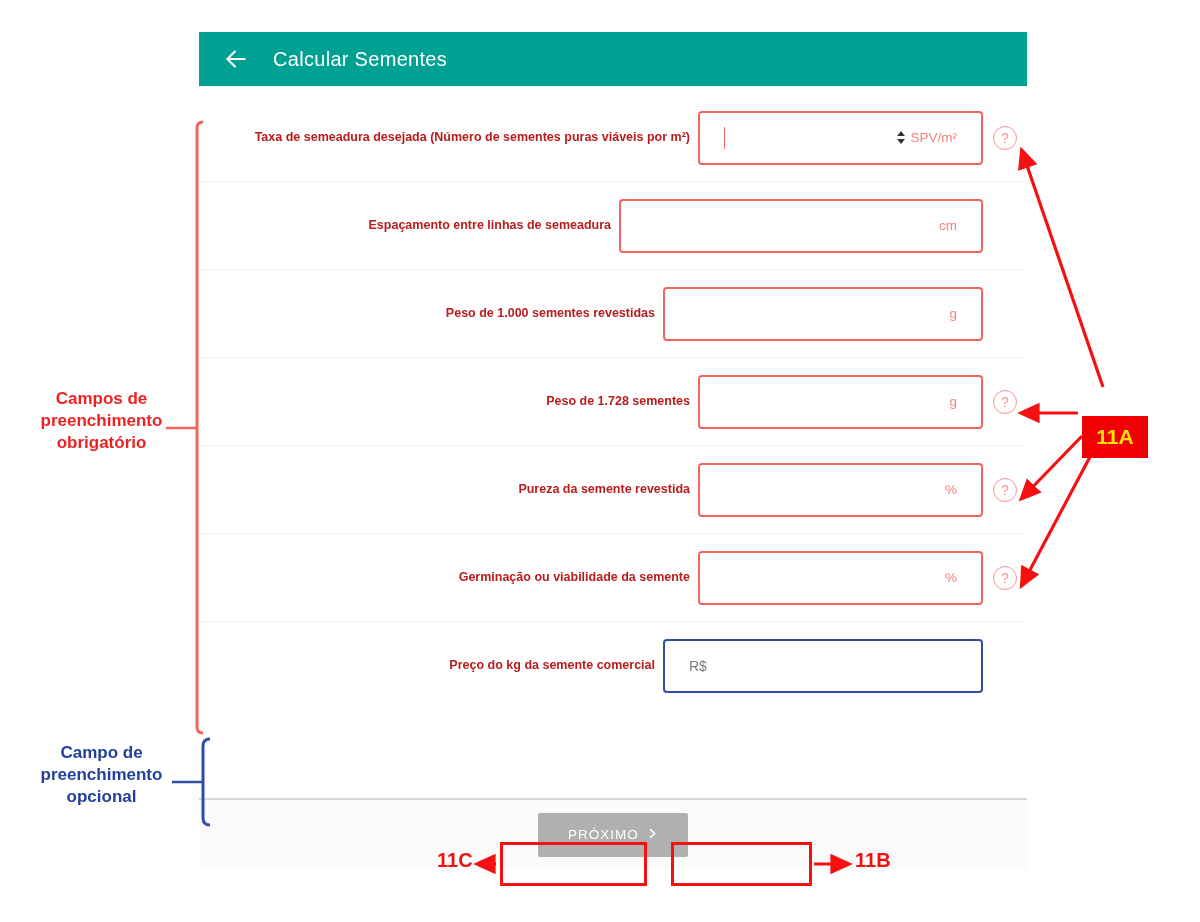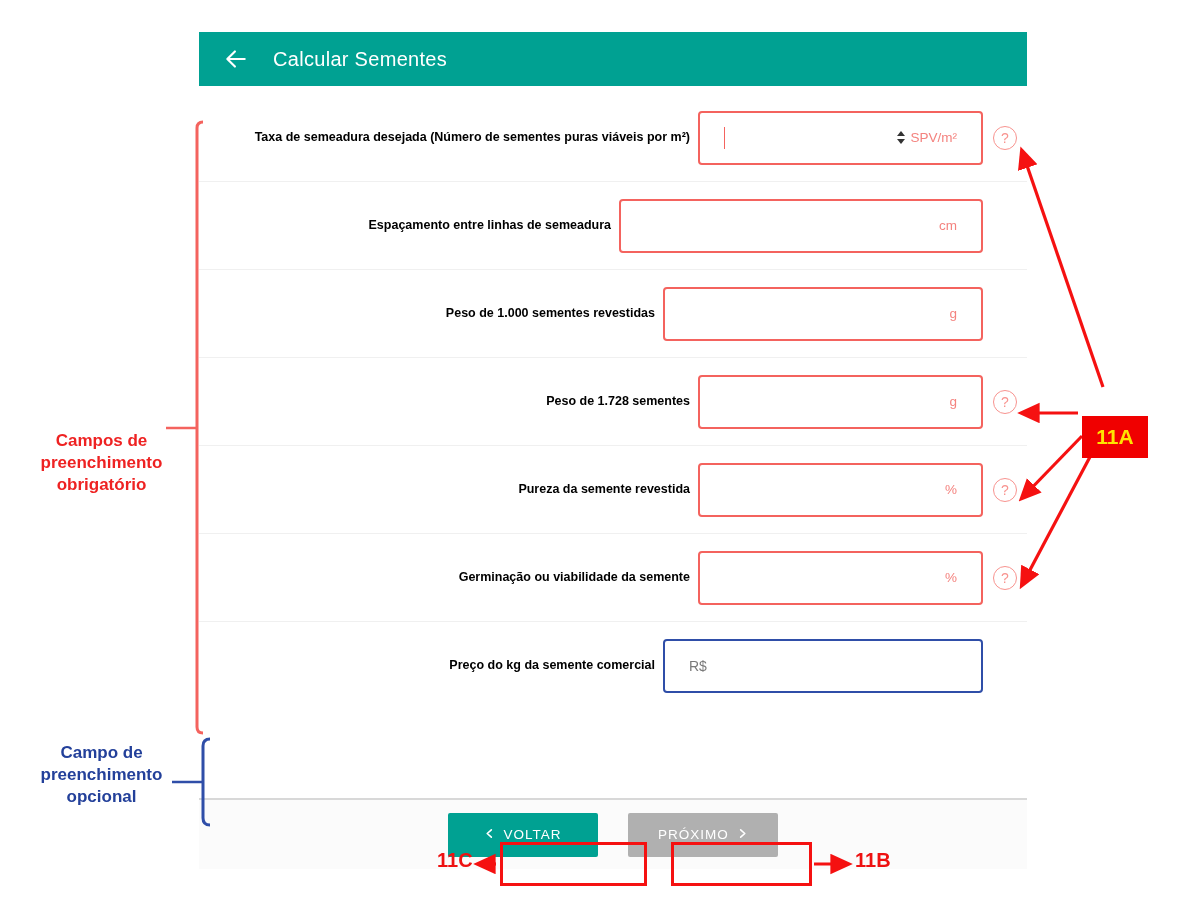--- a/index.html
+++ b/index.html
@@ -53,21 +53,21 @@
     display:flex;
     align-items:center;
     justify-content:flex-end;
     border-bottom:1px solid #f0f0f0;
     padding-right:10px;
   }
   .form-row:last-child{ border-bottom:none; }
   .row-label{
     font-size:12.5px;
     font-weight:bold;
-    color:#000000;
+    color:#b91c1c;
     text-align:right;
     padding-right:8px;
     line-height:1.25;
     white-space:nowrap;
   }
   .field-wrap{
     position:relative;
     height:54px;
     display:flex; align-items:center;
     border:2px solid #f4635e;
@@ -157,21 +157,21 @@
     pointer-events:none;
   }
   .anno-text{
     position:absolute;
     font-weight:bold;
     text-align:center;
     line-height:1.3;
   }
   #anno-required-label{
     left:14px; top:388px; width:175px;
-    color:#ee2222; font-size:17px;margin-top:42px;
+    color:#ee2222; font-size:17px;
   }
   #anno-optional-label{
     left:14px; top:742px; width:175px;
     color:#23409a; font-size:17px;
   }
   .anno-tag{
     position:absolute;
     font-weight:bold;
     color:#ee1111;
     font-size:20px;
@@ -280,28 +280,20 @@
       <div class="field-wrap optional" style="width:320px;">
         <span class="prefix">R$</span>
         <span class="field-spacer"></span>
       </div>
       <div class="help-slot"></div>
     </div>
 
   </div>
 
   <div id="form-footer">
-    <div class="btn" id="btn-voltar">
-      <span>
-        <svg width="11" height="13" viewBox="0 0 24 24" fill="none" stroke="#ffffff" stroke-width="3.5" stroke-linecap="round" stroke-linejoin="round">
-          <polyline points="16 4 7 12 16 20"></polyline>
-        </svg>
-      </span>
-      <span>VOLTAR</span>
-    </div>
     <div class="btn" id="btn-proximo">
       <span>PRÓXIMO</span>
       <span>
         <svg width="11" height="13" viewBox="0 0 24 24" fill="none" stroke="#ffffff" stroke-width="3.5" stroke-linecap="round" stroke-linejoin="round">
           <polyline points="8 4 17 12 8 20"></polyline>
         </svg>
       </span>
     </div>
   </div>
 </div>

